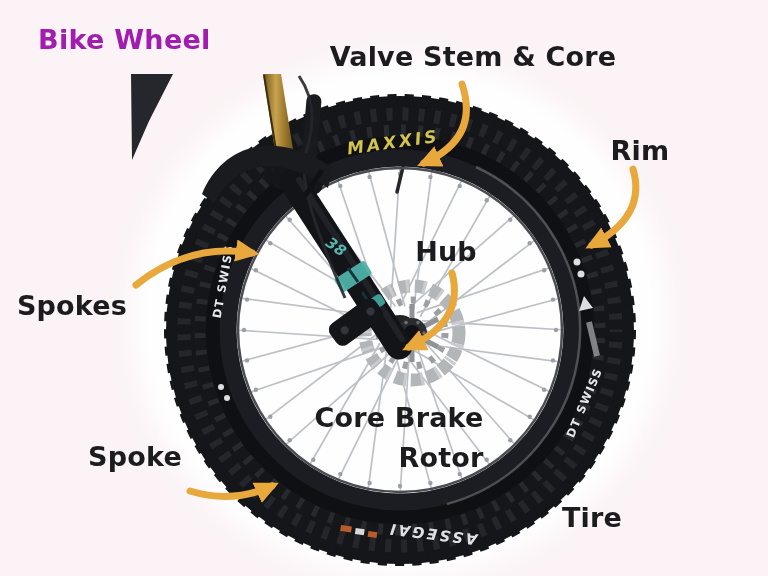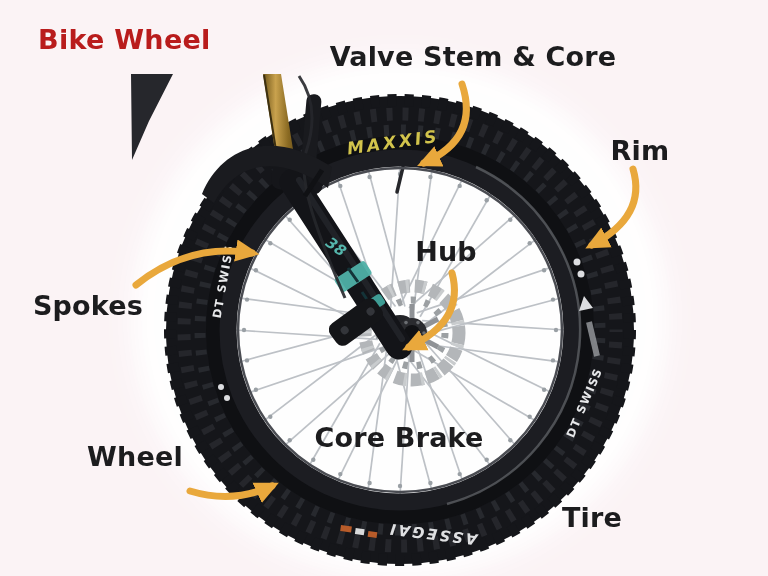--- a/index.html
+++ b/index.html
@@ -19,21 +19,21 @@
     font-weight:700;
     letter-spacing:.2px;
     text-align:right;
     line-height:40px;
     white-space:nowrap;
     z-index:5;
   }
   .title{
     position:absolute;
     left:38px;top:24px;
-    color:#b91c1c;
+    color:#a21caf;
     font-size:27px;
     font-weight:800;
     letter-spacing:.3px;
     z-index:5;
   }
   text{font-family:"DejaVu Sans","Liberation Sans",sans-serif;}
   .rim-text{font-size:11.5px;font-weight:bold;letter-spacing:1.5px;fill:#e7e8ea;}
 </style>
 </head>
 <body>
@@ -220,22 +220,23 @@
       <path d="M 136 285 Q 188 243 252 253" marker-end="url(#ah)"></path>
       <path d="M 452 273 Q 465 321 409 347" marker-end="url(#ah)"></path>
       <path d="M 190 491 Q 233 504 272 486" marker-end="url(#ah)"></path>
     </g>
   </svg>
 
   <div class="title">Bike Wheel</div>
 
   <div class="lbl" style="left:473px;top:57px">Valve Stem &amp; Core</div>
   <div class="lbl" style="left:640px;top:151px">Rim</div>
-  <div class="lbl" style="left:88px;top:306px">Spokes</div>
+  <div class="lbl" style="left:72px;top:306px">Spokes</div>
   <div class="lbl" style="left:446px;top:252px">Hub</div>
   <div class="lbl" style="left:399px;top:438px">
     <div>Core Brake</div>
+    <div>Rotor</div>
   </div>
   <div class="lbl" style="left:135px;top:457px">
-    <div>Wheel</div>
+    <div>Spoke</div>
   </div>
   <div class="lbl" style="left:592px;top:518px">Tire</div>
 </div>
 
 </body></html>

